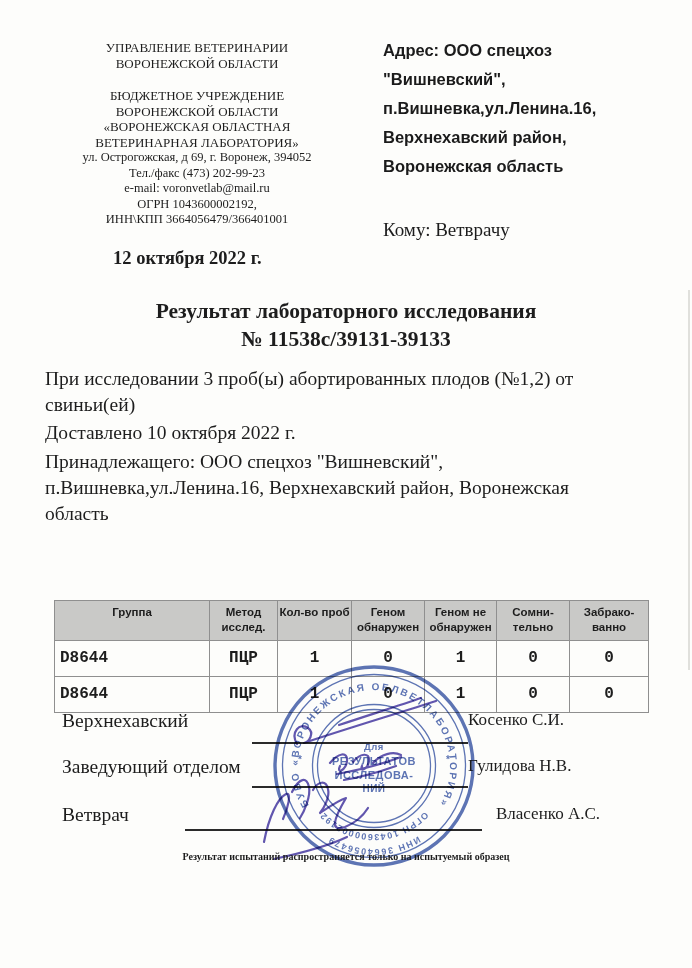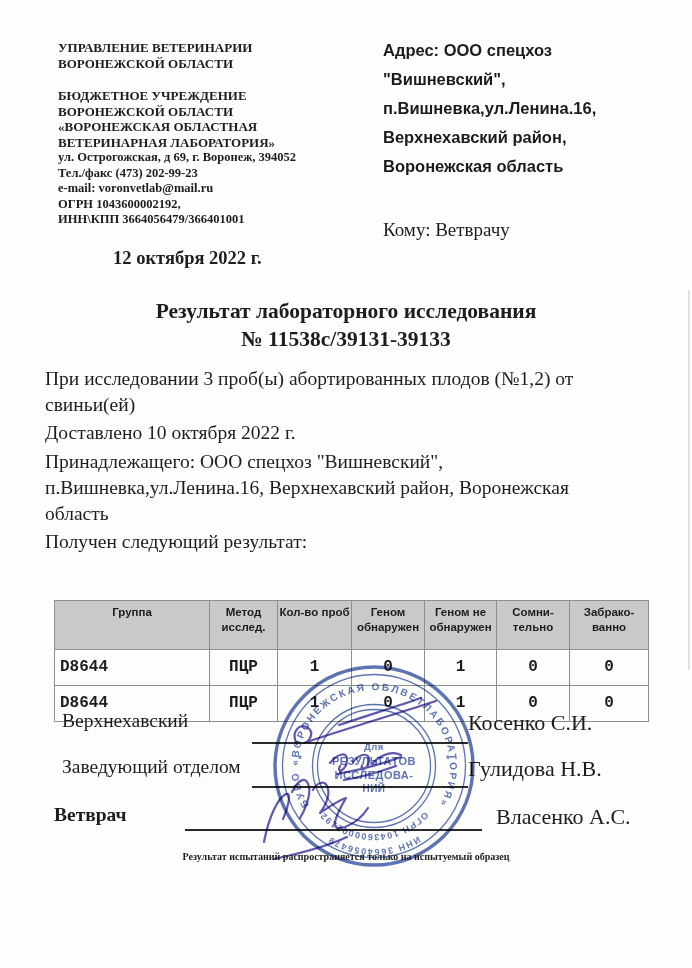--- a/index.html
+++ b/index.html
@@ -5,21 +5,21 @@
   html,body{margin:0;padding:0;background:#e8e8e6;}
   .page{
     position:relative;width:692px;height:968px;margin:0 auto;
     background:#fdfdfb;overflow:hidden;
     font-family:"Liberation Serif", serif;color:#1d1d1d;
   }
   .abs{position:absolute;}
   .pre{white-space:pre-line;}
 
   
-  .org-block{left:58px;top:40px;width:278px;text-align:left;font-weight:bold;}
+  .org-block{left:58px;top:40px;width:278px;text-align:center;font-weight:normal;}
   .org-authority{font-size:13px;line-height:15.5px;margin-bottom:17px;}
   .org-institution{font-size:13px;line-height:15.5px;}
   .org-contacts{font-size:12.5px;line-height:15.5px;}
 
   
   .addr-block{
     left:383px;top:36px;width:268px;
     font-family:"Liberation Sans", sans-serif;font-weight:bold;
     font-size:16.5px;line-height:29px;color:#1b1b1b;
   }
@@ -33,34 +33,34 @@
   .body-text{left:45px;top:366px;width:600px;font-size:19.5px;line-height:26.2px;}
   .body-text p{margin:0 0 2px 0;}
 
   
   .results-table{left:54px;top:600px;}
   table{border-collapse:collapse;table-layout:fixed;width:594px;
     font-family:"Liberation Sans", sans-serif;}
   th,td{border:1px solid #8f8f8f;overflow:hidden;}
   thead th{
     background:#c9c9c7;font-size:11.5px;font-weight:bold;line-height:14.5px;
-    vertical-align:top;padding:4px 1px 15px;text-align:center;white-space:pre-line;
+    vertical-align:top;padding:4px 1px 6px;text-align:center;white-space:pre-line;
   }
   tbody td{font-size:16px;font-weight:bold;height:19px;line-height:19px;
     text-align:center;padding:8px;font-family:Liberation Mono, monospace;}
   tbody td:first-child{text-align:left;padding-left:5px;}
   col.c0{width:155px;} col.c1{width:68px;} col.c2{width:74px;}
   col.c3{width:73px;} col.c4{width:72px;} col.c5{width:73px;} col.c6{width:79px;}
 
   
   .sig-role{font-size:19.5px;}
-  .sig-name{font-size:22px;}
+  .sig-name{font-size:17px;}
   .role-1{left:62px;top:710px;} .name-1{left:468px;top:710px;}
   .role-2{left:62px;top:756px;} .name-2{left:468px;top:756px;}
-  .role-3{left:54px;top:804px;font-weight:bold;} .name-3{left:468px;top:804px;margin-left:28px;}
+  .role-3{left:62px;top:804px;} .name-3{left:468px;top:804px;margin-left:28px;}
   .sig-line{height:2px;background:#2a2a2a;}
   .line-1{left:252px;top:742px;width:216px;}
   .line-2{left:252px;top:786px;width:216px;}
   .line-3{left:185px;top:829px;width:297px;}
 
   .stamp-svg{left:268px;top:660px;mix-blend-mode:multiply;opacity:.82;}
   .ink-svg{left:180px;top:660px;mix-blend-mode:multiply;opacity:.88;}
   .stamp-ring-text{font-family:"Liberation Sans", sans-serif;font-weight:bold;}
   .stamp-center-text{font-family:"Liberation Sans", sans-serif;font-weight:bold;
     text-anchor:middle;}
@@ -101,21 +101,20 @@
   <div class="abs doc-title pre">Результат лабораторного исследования
 № 11538с/39131-39133</div>
 
   <div class="abs body-text">
     <p class="pre">При исследовании 3 проб(ы) абортированных плодов (№1,2) от
 свиньи(ей)</p>
     <p>Доставлено 10 октября 2022 г.</p>
     <p class="pre">Принадлежащего: ООО спецхоз "Вишневский",
 п.Вишневка,ул.Ленина.16, Верхнехавский район, Воронежская
 область</p>
-    <p>Получен следующий результат:</p>
   </div>
 
   <div class="abs results-table">
     <table>
       <colgroup>
         <col class="c0">
           <col class="c1">
           <col class="c2">
           <col class="c3">
         <col class="c4">

